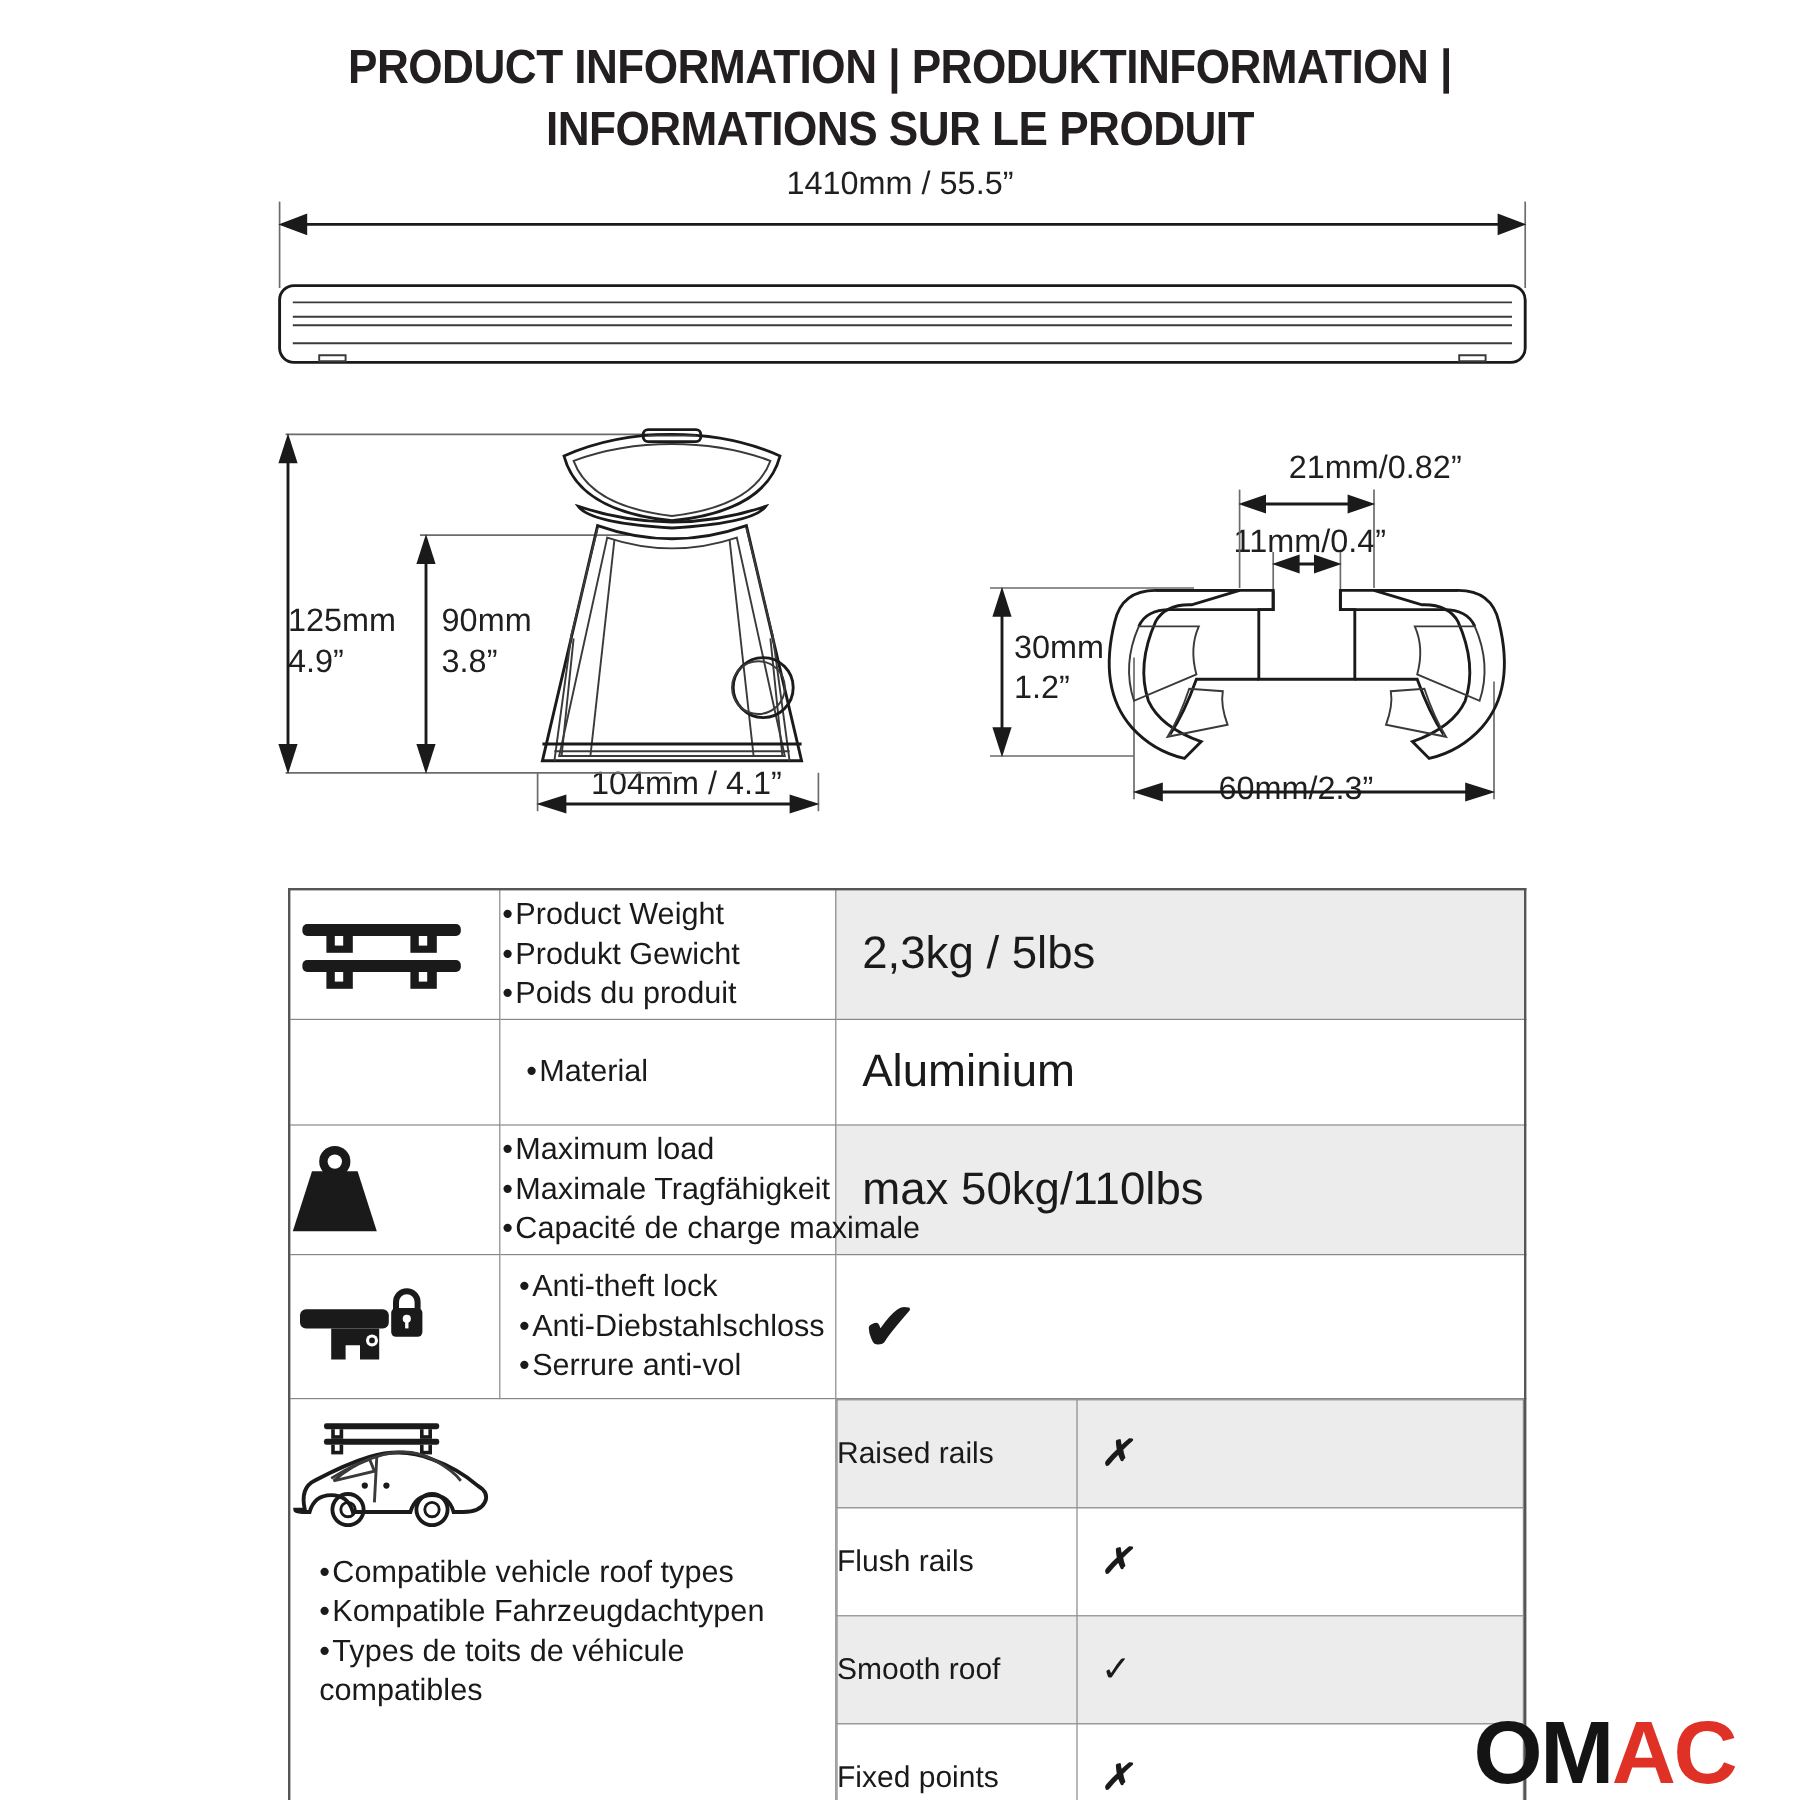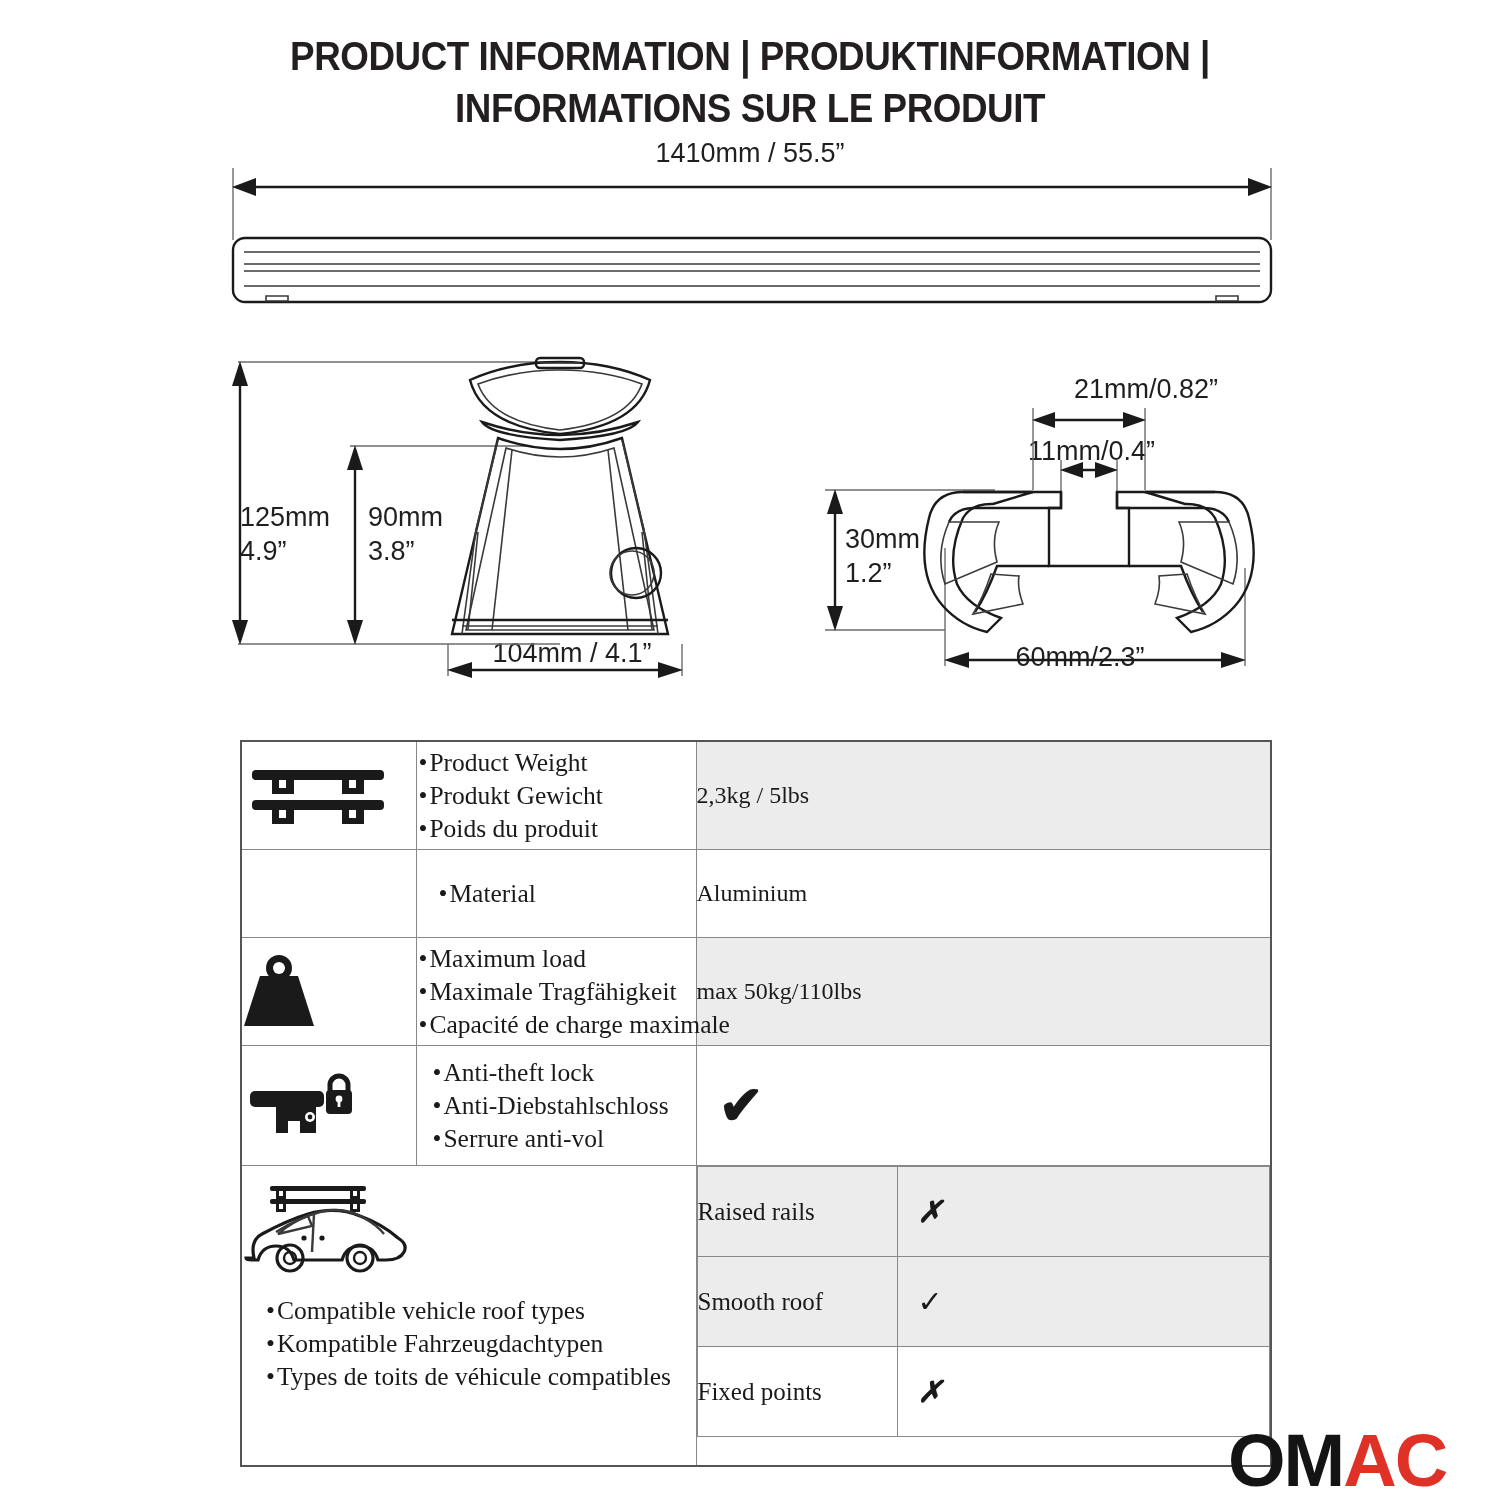--- a/index.html
+++ b/index.html
@@ -52,39 +52,39 @@
     left: 240px; top: 740px;
     width: 1032px;
     border: 2px solid #555;
     border-collapse: collapse;
     table-layout: fixed;
   }
   #spec-table td {
     border: 1.6px solid #888;
     vertical-align: middle;
     padding: 0;
-    font-family: Liberation Serif, serif;
   }
   .c-icon  { width: 175px; text-align: center; }
   .c-label { width: 280px; }
   .c-value { }
   td.shaded { background: #ececec; }
 
   .bullets {
     font-size: 25.5px;
     line-height: 33px;
     color: #1a1a1a;
     padding: 4px 0 4px 2px;
     white-space: nowrap;
   }
   .bullets div::before { content: "•"; margin-right: 2px; }
   .bullets.wrap div { white-space: normal; }
   .valtext {
-    font-size: 24px;
+    font-size: 38px;
     color: #1a1a1a;
+    padding-left: 22px;
   }
 
   .tick  { font-size: 54px; line-height: 1; font-weight: bold; padding-left: 22px; }
   .tick-sm  { font-size: 30px; line-height: 1; padding-left: 20px; }
   .cross-sm { font-size: 30px; line-height: 1; padding-left: 20px;
               font-style: italic; font-weight: bold; }
 
   .subtable { width: 100%; border-collapse: collapse; table-layout: fixed; }
   .subtable td { border: 1.6px solid #888; padding: 0; height: 90px; }
   .subtable td.sub-name { width: 200px; font-size: 25px; padding-left: 16px; }
@@ -344,20 +344,26 @@
       <td style="padding:0; vertical-align:top;">
         <table class="subtable">
           <tbody>
                 <tr>
             <td class="sub-name shaded">Raised rails</td>
             <td class="shaded">
               <div class="cross-sm">✗</div>
             </td>
           </tr>
           <tr>
+            <td class="sub-name">Flush rails</td>
+            <td>
+              <div class="cross-sm">✗</div>
+            </td>
+          </tr>
+          <tr>
             <td class="sub-name shaded">Smooth roof</td>
             <td class="shaded">
               <div class="tick-sm">✓</div>
             </td>
           </tr>
           <tr>
             <td class="sub-name">Fixed points</td>
             <td>
               <div class="cross-sm">✗</div>
             </td>

